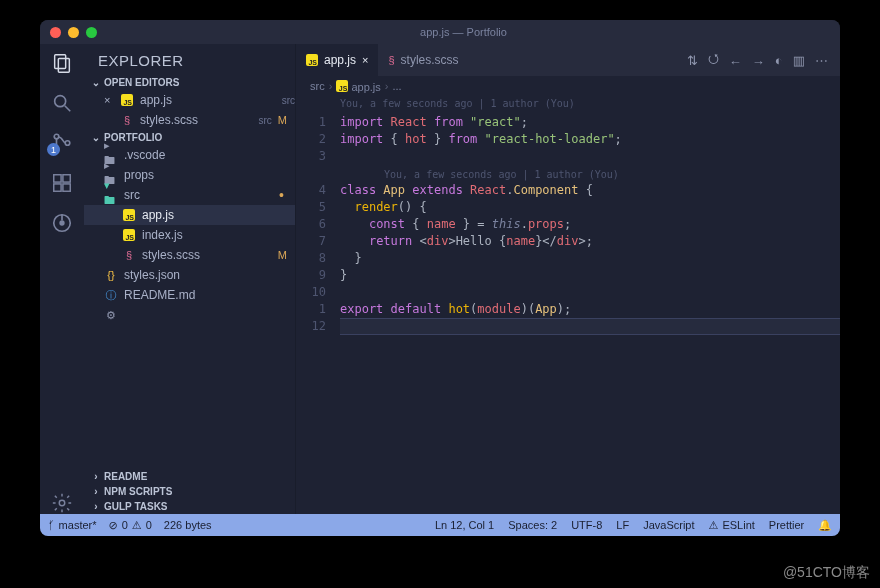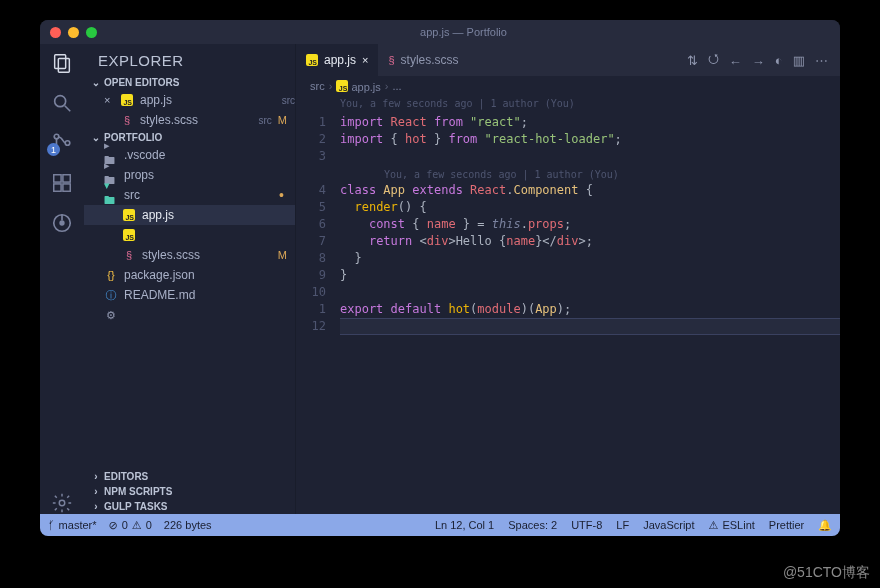--- a/index.html
+++ b/index.html
@@ -232,50 +232,51 @@
           <div class="tree-item depth2 selected">
             <span class="ficon">
               <span class="js-icon">JS</span>
             </span>
             <span class="lbl">app.js</span>
           </div>
           <div class="tree-item depth2">
             <span class="ficon">
               <span class="js-icon">JS</span>
             </span>
+            <span class="lbl">index.js</span>
           </div>
           <div class="tree-item depth2">
             <span class="ficon">
               <span class="scss-icon">§</span>
             </span>
             <span class="lbl">styles.scss</span>
             <span class="mod">M</span>
           </div>
           <div class="tree-item depth1">
             <span class="ficon">
               <span class="json-icon">{}</span>
             </span>
-            <span class="lbl">package.json</span>
+            <span class="lbl">styles.json</span>
           </div>
           <div class="tree-item depth1">
             <span class="ficon">
               <span class="info-icon">ⓘ</span>
             </span>
             <span class="lbl">README.md</span>
           </div>
           <div class="tree-item depth1">
             <span class="ficon">
               <span class="gear-icon">⚙</span>
             </span>
           </div>
         </div>
       <div class="outline-sections">
         <div class="section-hdr">
             <span class="chev">›</span>
-            <span>EDITORS</span>
+            <span>README</span>
           </div>
         <div class="section-hdr">
             <span class="chev">›</span>
             <span>NPM SCRIPTS</span>
           </div>
         <div class="section-hdr">
             <span class="chev">›</span>
             <span>GULP TASKS</span>
           </div>
       </div>

